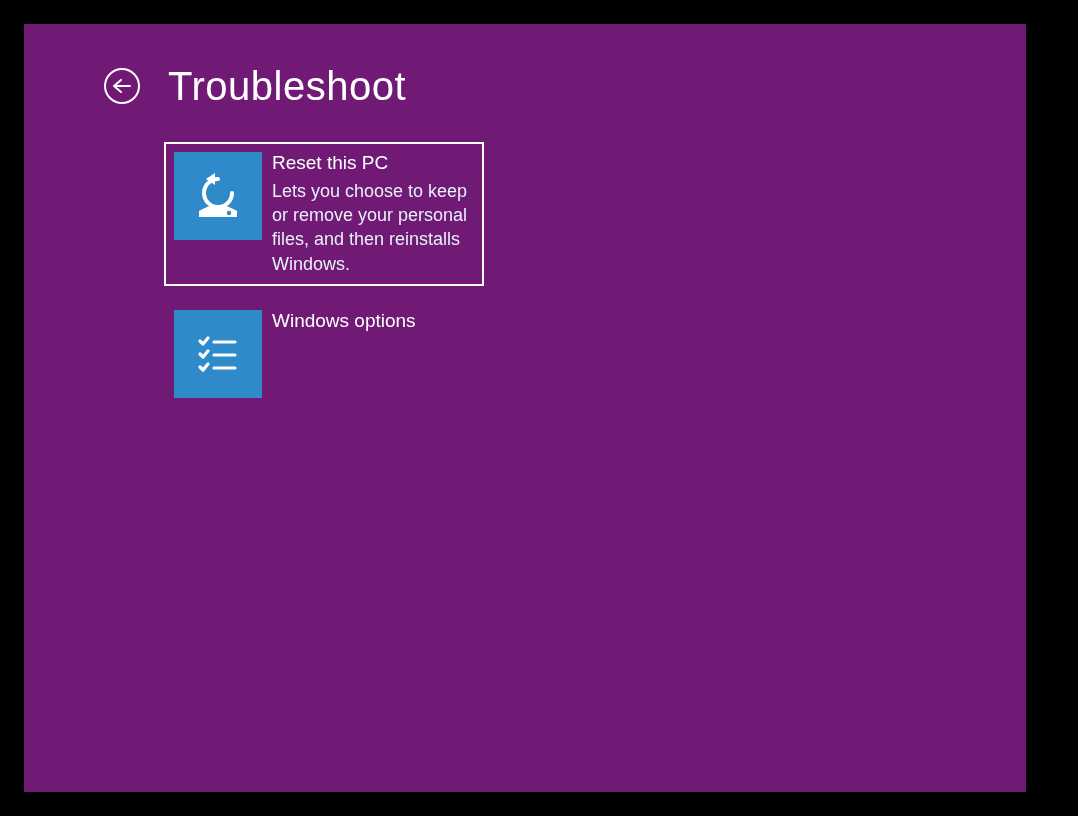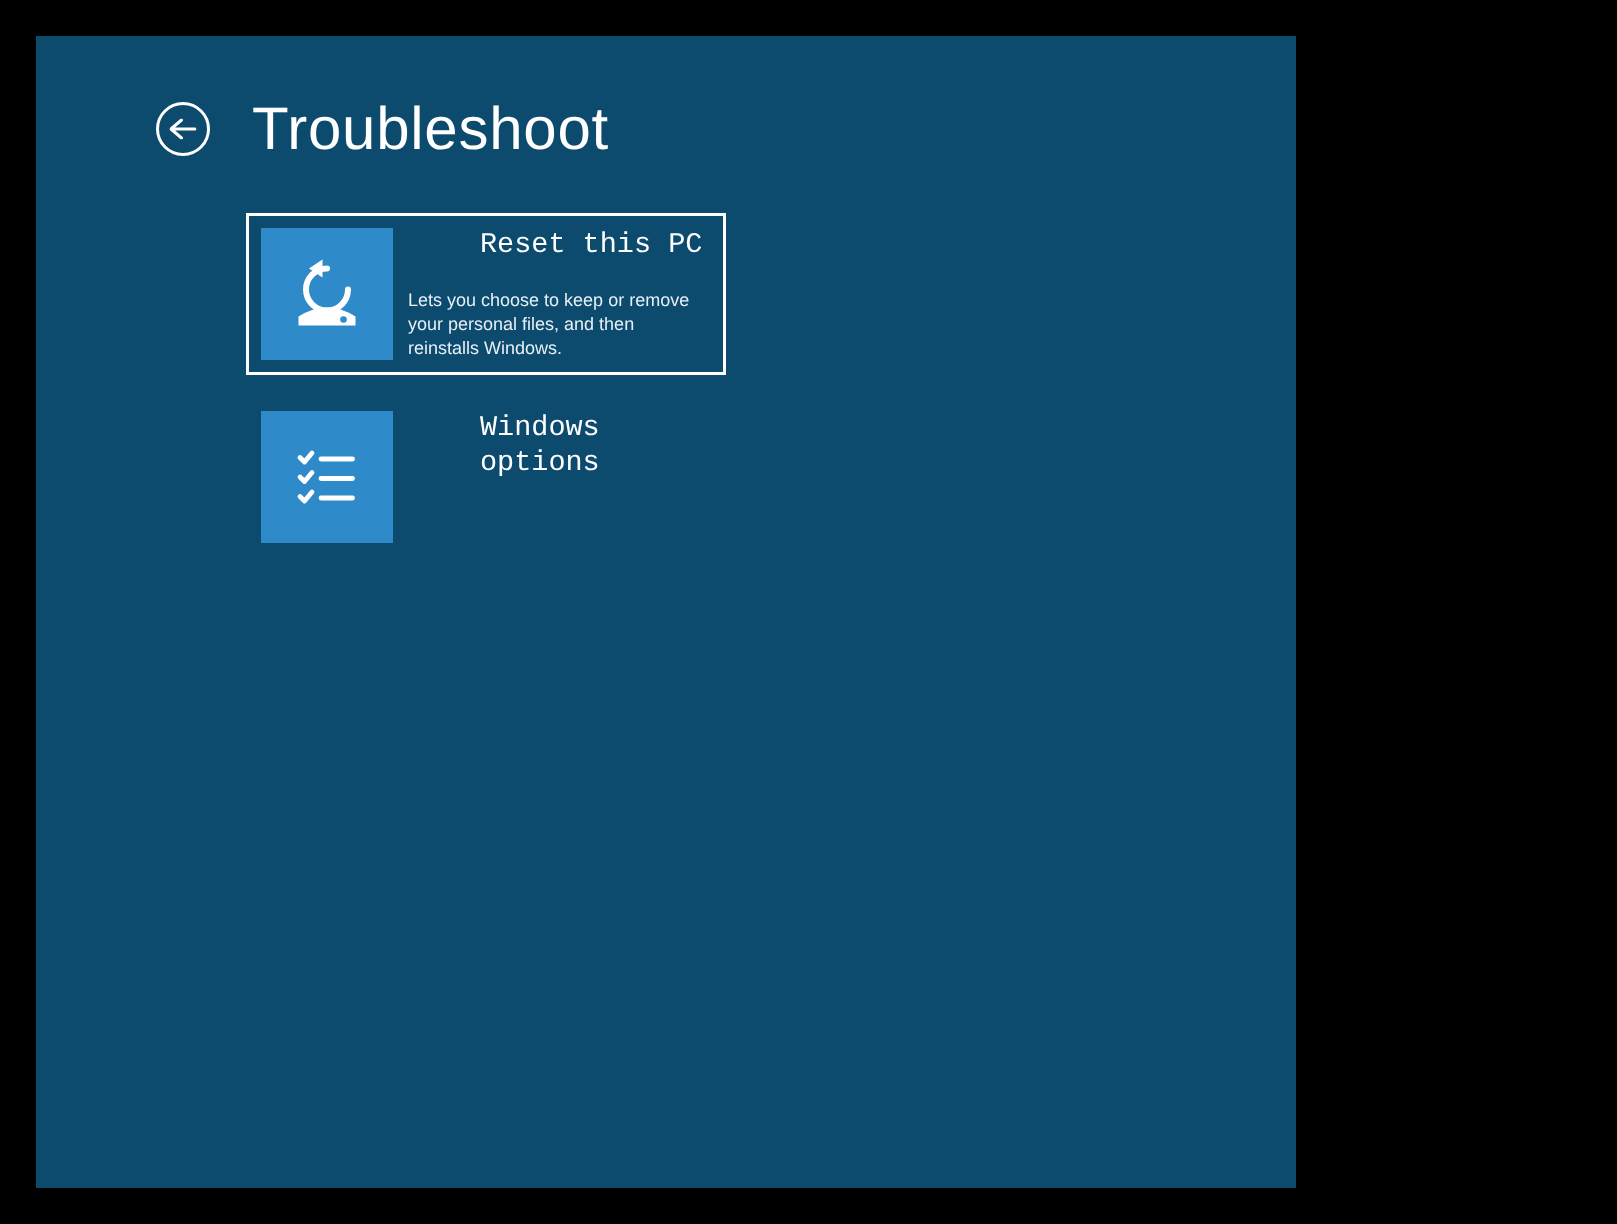--- a/index.html
+++ b/index.html
@@ -7,23 +7,23 @@
       background: #000;
       width: 1078px;
       height: 816px;
       font-family: "Segoe UI Light", "Segoe UI", -apple-system, Helvetica, Arial, sans-serif;
       overflow: hidden;
     }
     .winre-screen {
       position: absolute;
       left: 24px;
       top: 24px;
-      width: 840px;
+      width: 1002px;
       height: 768px;
-      background: #0c4a6e;
+      background: #701a75;
       color: #fff;
     }
     .header-row {
       position: absolute;
       left: 80px;
       top: 42px;
       display: flex;
       align-items: center;
     }
     .back-button {
@@ -75,27 +75,26 @@
       justify-content: center;
     }
     .tile-text {
       margin-left: 10px;
       padding-top: 0px;
     }
     .tile-title {
       font-size: 19px;
       font-weight: 400;
       line-height: 1.2;
-      font-family: Liberation Mono, monospace;
-      margin-left: 48px;
+      font-family: Liberation Sans, sans-serif;
     }
     .tile-desc {
-      font-size: 12px;
+      font-size: 18px;
       line-height: 1.35;
-      margin-top: 17px;
+      margin-top: 4px;
       color: #e8f0f7;
       font-family: "Segoe UI", -apple-system, Helvetica, Arial, sans-serif;
       max-width: 200px;
     }
   </style>
 </head>
 <body>
 
 <div class="winre-screen">
 

